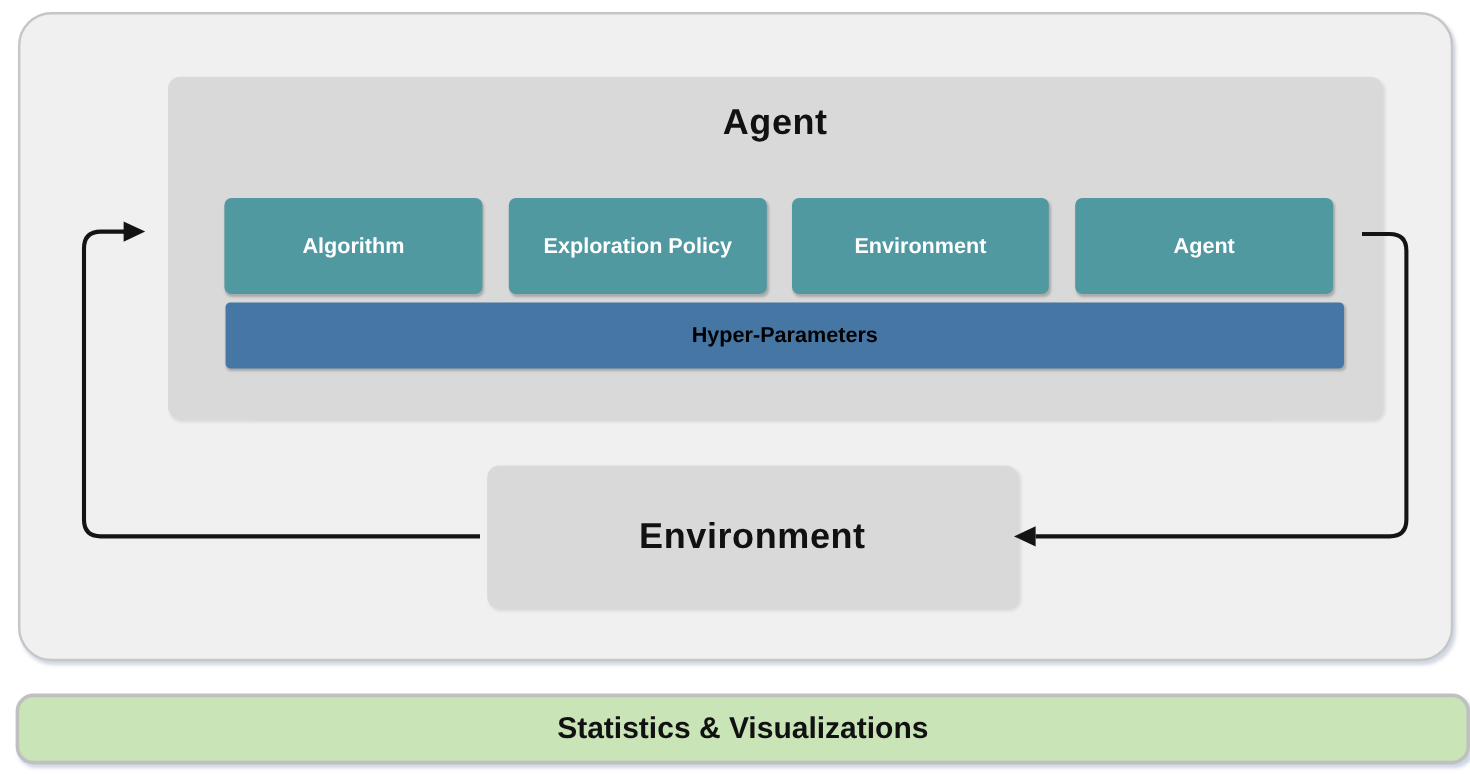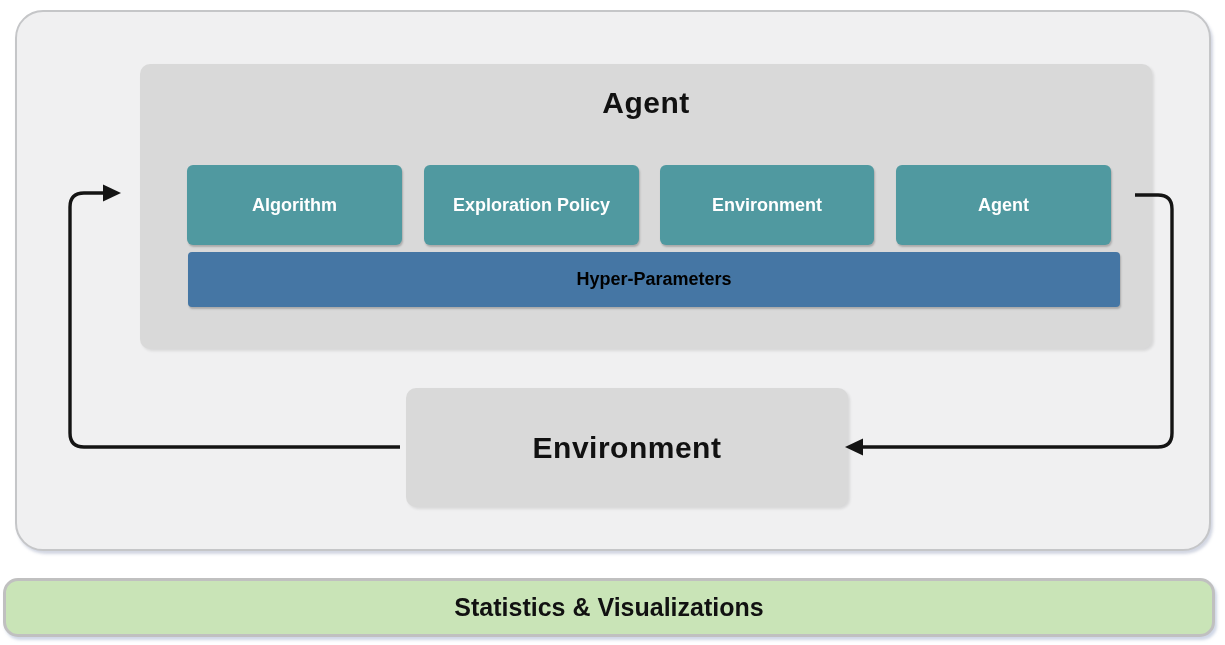--- a/index.html
+++ b/index.html
@@ -85,21 +85,21 @@
     display: flex;
     align-items: center;
     justify-content: center;
     font-size: 30px;
     font-weight: bold;
     color: #111111;
     letter-spacing: 0.5px;
   }
   .footer-bar {
     position: absolute;
-    left: 3px; top: 578px;
+    left: 13px; top: 578px;
     width: 1212px; height: 59px;
     box-sizing: border-box;
     background: var(--footer-green, #c9e4b7);
     border: 3px solid var(--footer-border, #c0c0c0);
     border-radius: 15px;
     box-shadow: 2px 3px 3px rgba(160,175,205,0.5);
     display: flex;
     align-items: center;
     justify-content: center;
     font-size: 25px;

